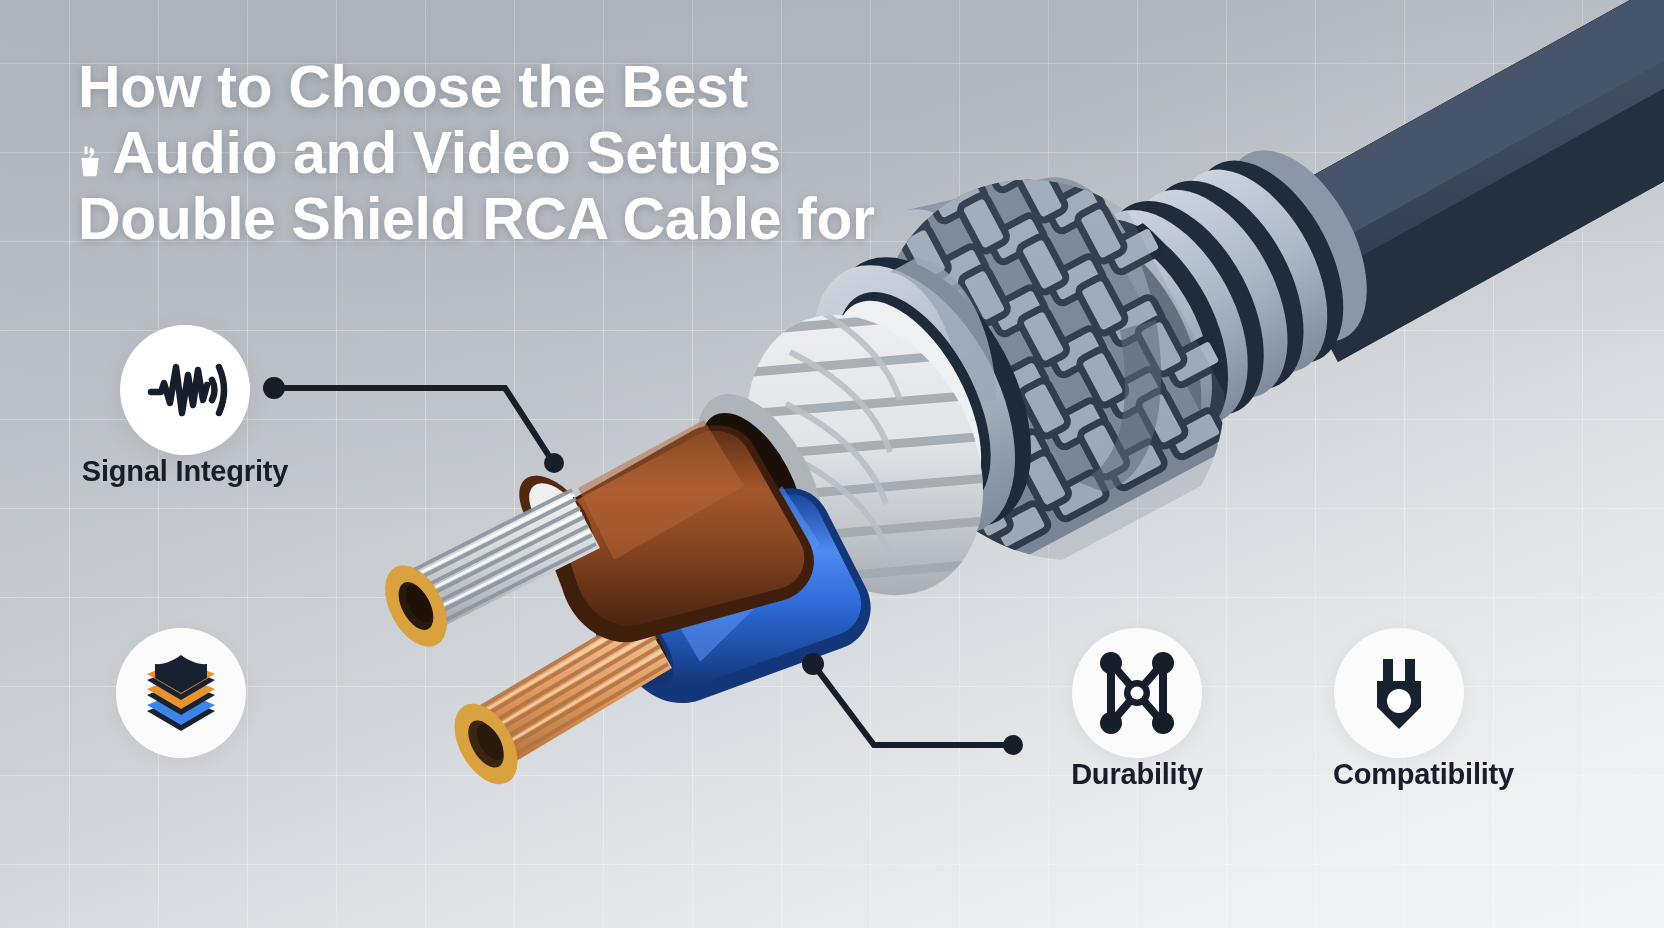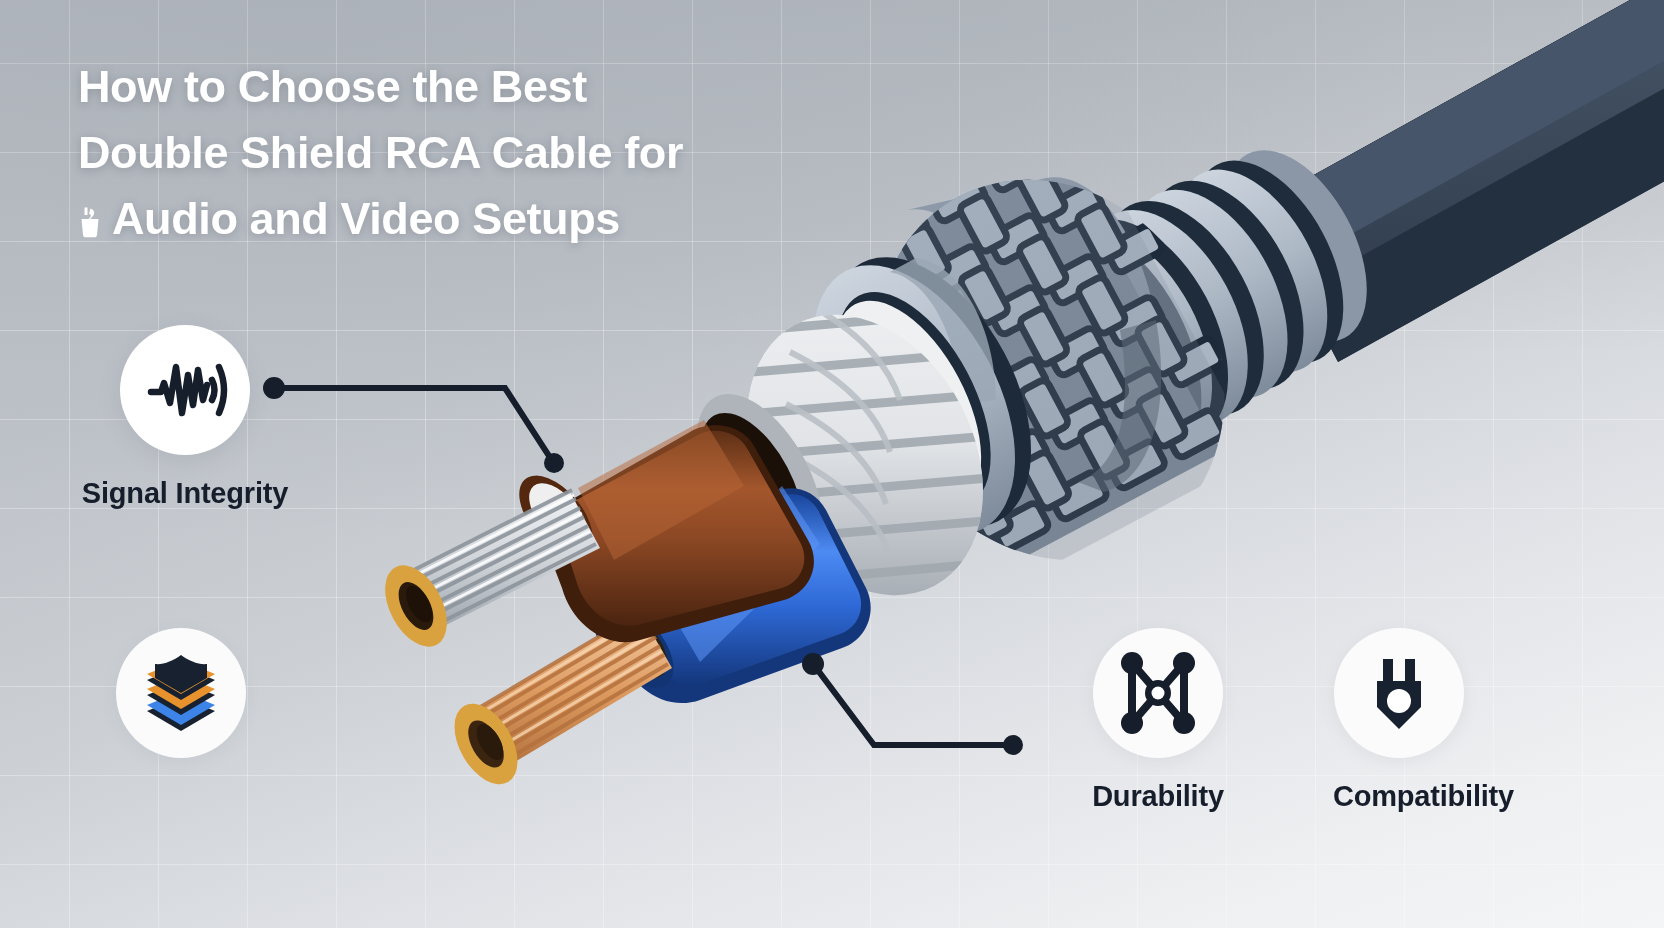--- a/index.html
+++ b/index.html
@@ -28,21 +28,21 @@
   .bg-vig{
     position:absolute;inset:0;
     background:linear-gradient(to bottom, rgba(120,128,138,.16) 0%, rgba(255,255,255,0) 38%);
   }
 
   
   .title{
     position:absolute;left:78px;top:54px;width:820px;
     color:#ffffff;
     font-weight:bold;
-    font-size:45px;
+    font-size:59px;
     line-height:66px;
     letter-spacing:-0.4px;
     text-shadow:0 2px 10px rgba(60,66,76,.28);
   }
   .title .ln{display:block;white-space:nowrap;}
   .title .glyph{
     display:inline-block;
     width:26px;height:34px;
     vertical-align:-5px;
     margin-right:8px;
@@ -52,28 +52,27 @@
   .feature{position:absolute;text-align:center;}
   .badge{
     width:130px;height:130px;border-radius:50%;
     background:#ffffff;
     margin:0 auto;
     display:flex;align-items:center;justify-content:center;
     box-shadow:0 6px 22px rgba(90,98,110,.14);
   }
   .badge.soft{ background:#fbfbfc; box-shadow:0 4px 16px rgba(120,128,140,.10);}
   .flabel{
-    margin-top:22px;
     font-size:29px;font-weight:bold;color:#161d2b;
     letter-spacing:-0.2px;white-space:nowrap;
   }
 
   #f-signal{left:70px;top:325px;width:230px;}
   #f-reduce{left:66px;top:628px;width:230px;}
-  #f-durab{left:1043px;top:628px;width:230px;}
+  #f-durab{left:1022px;top:628px;width:230px;}
   #f-compat{left:1284px;top:628px;width:230px;text-align:right;}
 
   
   .leader{position:absolute;left:0;top:0;width:1664px;height:928px;pointer-events:none;}
 
   
   .cable{position:absolute;left:0;top:0;width:1664px;height:928px;}
 </style>
 </head>
 <body>
@@ -389,28 +388,28 @@
       <path d="M814 665 L874 745 L1012 745"></path>
     </g>
     <circle cx="274" cy="388" r="11" fill="#161d2b"></circle>
     <circle cx="554" cy="463" r="10" fill="#161d2b"></circle>
     <circle cx="813" cy="664" r="11" fill="#161d2b"></circle>
     <circle cx="1013" cy="745" r="10" fill="#161d2b"></circle>
   </svg>
 
   <div class="title">
     <span class="ln">How to Choose the Best</span>
-    <span class="ln">Double Shield RCA Cable for</span>
     <span class="ln"><svg class="glyph" viewBox="0 0 26 34">
           <g fill="#ffffff">
             <path d="M6.5 2.5 L9.5 2.5 L9.5 10 L6.5 10 Z"></path>
             <path d="M12.5 3.5 C16 4.5 17.5 8 15 11 L12.5 13.5 L15 15.5 L11 19 L9 15.5 L12 12.5 C13.5 11 13 9 11 8.5 Z"></path>
             <path d="M3.5 14 L20.5 14 L19 30 C18.8 31.4 17.8 32.3 16.4 32.3 L7.6 32.3 C6.2 32.3 5.2 31.4 5 30 Z M6.6 17 L17.4 17 L16.3 29.3 L7.7 29.3 Z"></path>
           </g>
         </svg><span>Audio and Video Setups</span></span>
+    <span class="ln">Double Shield RCA Cable for</span>
   </div>
 
   <div class="feature" id="f-signal">
     <div class="badge">
       <svg width="96" height="96" viewBox="0 0 96 96">
         <g fill="none" stroke="#161d2b" stroke-width="6.5" stroke-linecap="round" stroke-linejoin="round">
           <path d="M14 50 L24 50 L27 41 L33 61 L39 25 L45 71 L51 33 L56 63 L61 28 L66 58 L70 43"></path>
           <path d="M75 38 Q80 48 75 58"></path>
           <path d="M82 25 Q92 48 82 71"></path>
         </g>

